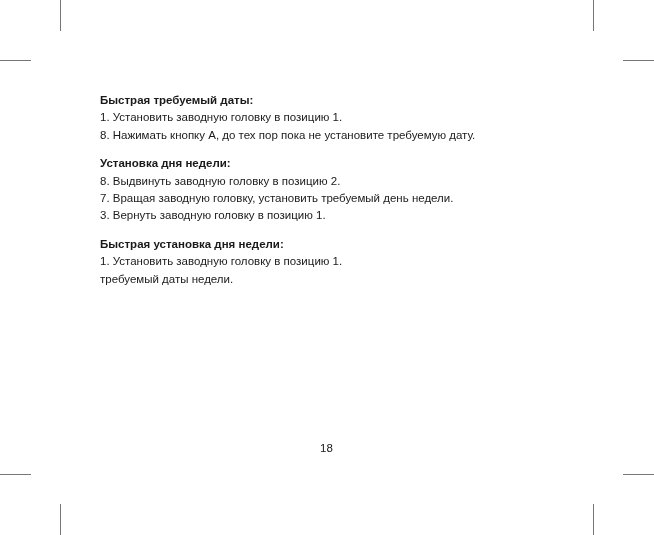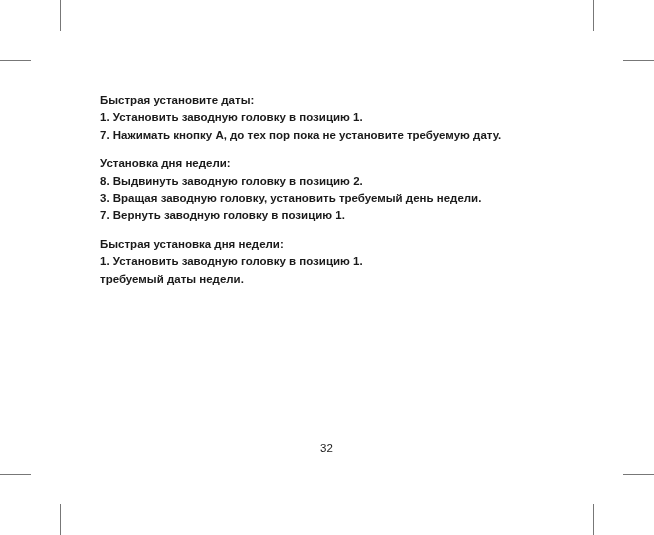--- a/index.html
+++ b/index.html
@@ -40,21 +40,21 @@
     left: 100px;
     top: 92px;
     width: 430px;
     color: #1a1a1a;
     font-size: 11.5px;
     line-height: 17.3px;
   }
   .section { margin: 0 0 11.5px 0; }
   .section:last-child { margin-bottom: 0; }
   .heading { font-weight: bold; }
-  .line { white-space: nowrap; font-weight: bold; }
+  .line { white-space: nowrap; }
 
   .page-number {
     position: absolute;
     left: 60px;
     top: 440px;
     width: 533px;
     text-align: center;
     color: #1a1a1a;
     font-size: 11.5px;
     line-height: 17.3px;
@@ -70,35 +70,35 @@
   <div class="mark v tr-v"></div>
   <div class="mark h tr-h"></div>
   <div class="mark h bl-h"></div>
   <div class="mark v bl-v"></div>
   <div class="mark h br-h"></div>
   <div class="mark v br-v"></div>
 
   <div class="content">
 
     <div class="section">
-      <div class="heading">Быстрая установите даты:</div>
+      <div class="heading">Быстрая требуемый даты:</div>
       <div class="line">1. Установить заводную головку в позицию 1.</div>
-      <div class="line">7. Нажимать кнопку А, до тех пор пока не установите требуемую дату.</div>
+      <div class="line">8. Нажимать кнопку А, до тех пор пока не установите требуемую дату.</div>
     </div>
 
     <div class="section">
       <div class="heading">Установка дня недели:</div>
       <div class="line">8. Выдвинуть заводную головку в позицию 2.</div>
-      <div class="line">3. Вращая заводную головку, установить требуемый день недели.</div>
-      <div class="line">7. Вернуть заводную головку в позицию 1.</div>
+      <div class="line">7. Вращая заводную головку, установить требуемый день недели.</div>
+      <div class="line">3. Вернуть заводную головку в позицию 1.</div>
     </div>
 
     <div class="section">
       <div class="heading">Быстрая установка дня недели:</div>
       <div class="line">1. Установить заводную головку в позицию 1.</div>
       <div class="line">требуемый даты недели.</div>
     </div>
 
   </div>
 
-  <div class="page-number">32</div>
+  <div class="page-number">18</div>
 
 </div>
 
 </body></html>

